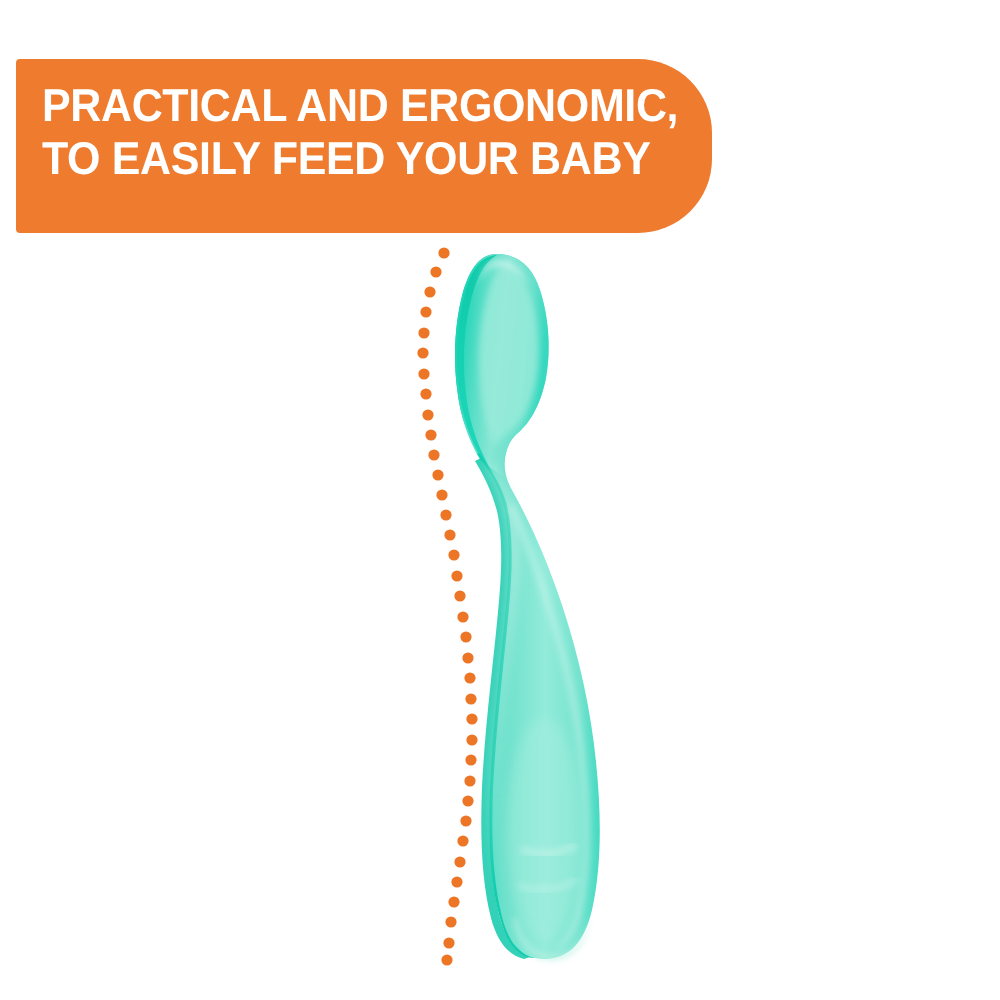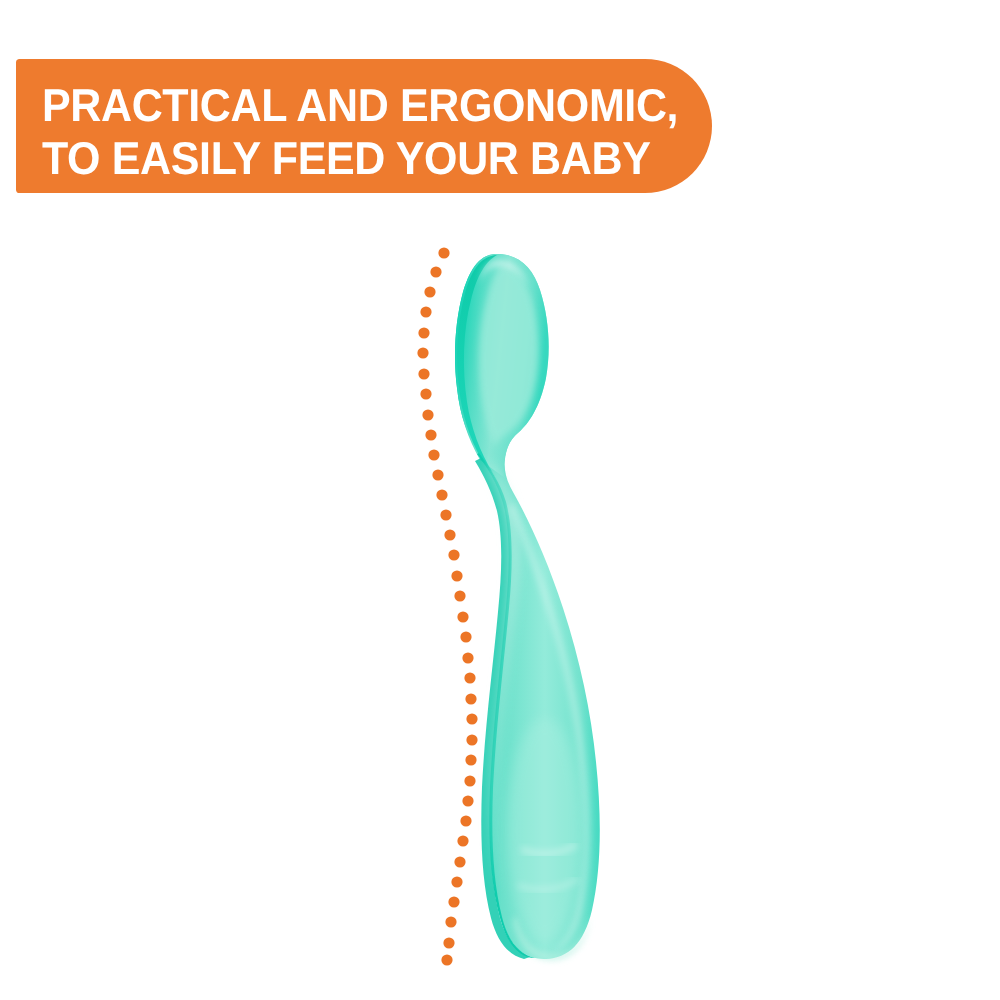--- a/index.html
+++ b/index.html
@@ -18,21 +18,21 @@
     background: #ffffff;
     overflow: hidden;
   }
 
   
   #headline-banner {
     position: absolute;
     left: 16px;
     top: 59px;
     width: 696px;
-    height: 134px;
+    height: 174px;
     background: #ee7b2e;
     border-radius: 4px 74px 74px 4px;
     box-sizing: border-box;
     padding: 20px 0 0 26px;
   }
   .headline-line {
     display: block;
     color: #ffffff;
     font-family: "Liberation Sans Narrow", "Liberation Sans", sans-serif;
     font-weight: bold;

